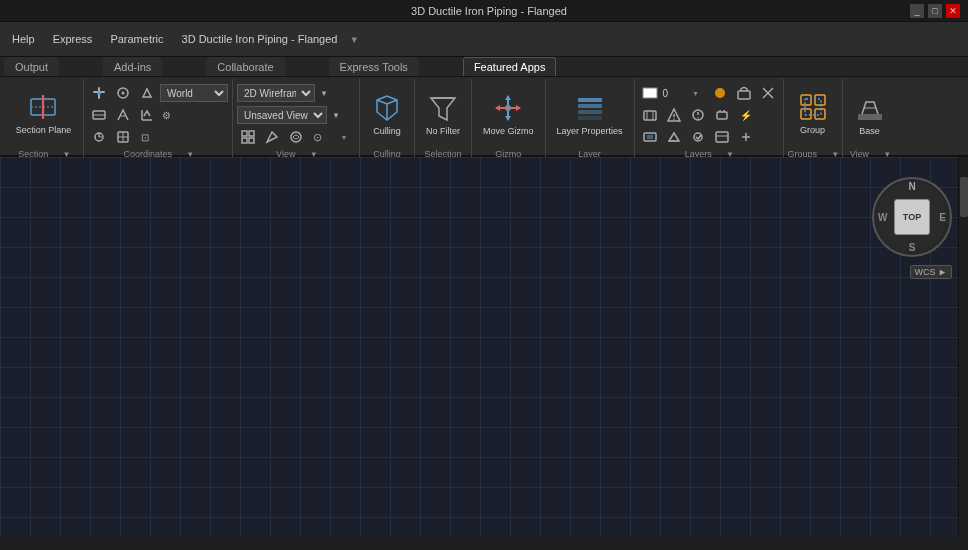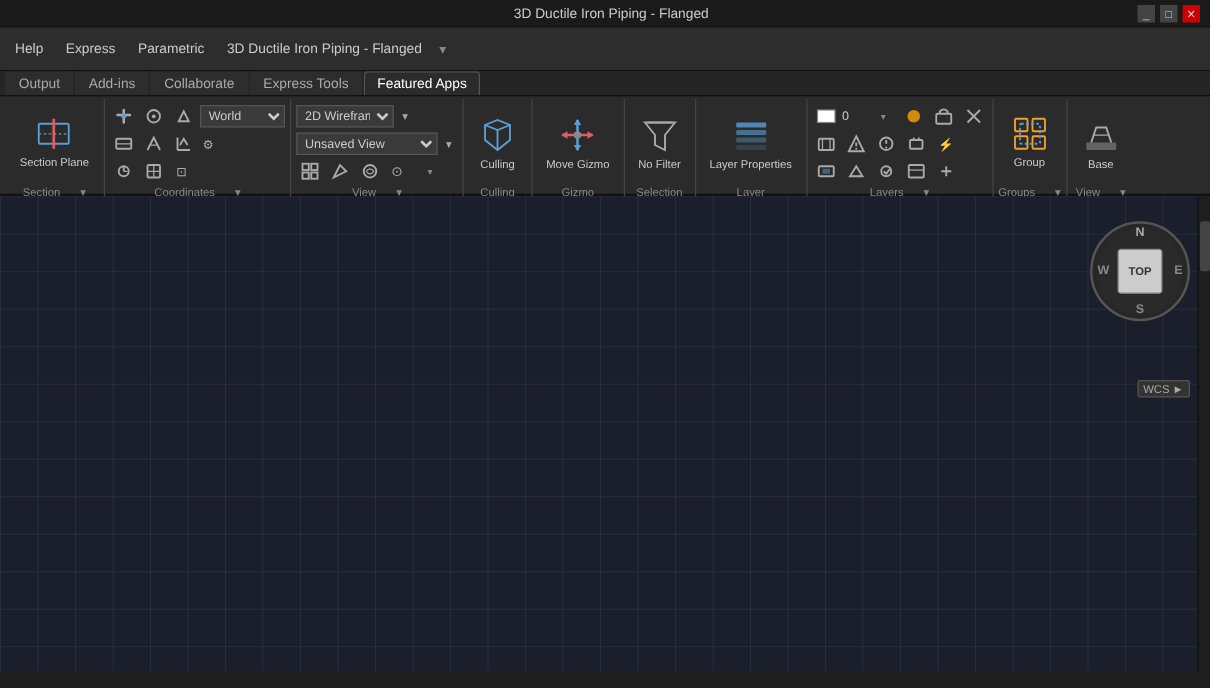--- a/index.html
+++ b/index.html
@@ -75,20 +75,21 @@
       display: flex;
       flex-direction: column;
     }
     .ribbon-tabs {
       height: 22px;
       background: #252525;
       display: flex;
       align-items: flex-end;
       padding: 0 4px;
       border-bottom: 1px solid #111;
+      gap: 43px;
     }
     .ribbon-tab {
       padding: 3px 10px;
       font-size: 11px;
       color: #aaa;
       cursor: pointer;
       border-top-left-radius: 3px;
       border-top-right-radius: 3px;
       background: #2d2d2d;
       margin-right: 1px;
@@ -280,21 +281,20 @@
       top: 108px;
       background: #333;
       border: 1px solid #555;
       border-radius: 2px;
       padding: 1px 4px;
       font-size: 9px;
       color: #aaa;
       display: flex;
       align-items: center;
       gap: 3px;
-      margin-top: 39px;
     }
 
     
     .scrollbar-right {
       position: absolute;
       right: 0;
       top: 0;
       width: 10px;
       height: 100%;
       background: #1e1e1e;
@@ -462,21 +462,21 @@
 
     <div class="ribbon-group view-group">
       <div class="flex-col" style="flex:1; justify-content:flex-start; padding-top:2px; gap:2px;">
         <div class="flex-row">
           <select class="ribbon-select" style="width:78px">
             <option>2D Wireframe</option>
           </select>
           <div class="ribbon-btn-small" style="width:14px; font-size:9px; color:#aaa;">▾</div>
         </div>
         <div class="flex-row">
-          <select class="ribbon-select" style="width:113px">
+          <select class="ribbon-select" style="width:90px">
             <option>Unsaved View</option>
           </select>
           <div class="ribbon-btn-small" style="width:14px; font-size:9px; color:#aaa;">▾</div>
         </div>
         <div class="flex-row">
           <div class="ribbon-btn-small">
             <svg width="16" height="16" viewBox="0 0 16 16">
                 <rect x="2" y="2" width="5" height="5" fill="none" stroke="#aaa" stroke-width="1.5"></rect>
                 <rect x="9" y="2" width="5" height="5" fill="none" stroke="#aaa" stroke-width="1.5"></rect>
                 <rect x="2" y="9" width="5" height="5" fill="none" stroke="#aaa" stroke-width="1.5"></rect>
@@ -516,20 +516,37 @@
               <path d="M6 8 L16 4 L26 8 L26 20 L16 28 L6 20 Z" fill="none" stroke="#5a9fd4" stroke-width="1.5"></path>
               <path d="M6 8 L16 12 L26 8" fill="none" stroke="#5a9fd4" stroke-width="1.5"></path>
               <line x1="16" y1="12" x2="16" y2="28" stroke="#5a9fd4" stroke-width="1.5"></line>
             </svg>
           </div>
           <span style="font-size:9px; color:#ccc;">Culling</span>
         </div>
       </div>
       <div class="ribbon-label-row">
         <span>Culling</span>
+      </div>
+    </div>
+
+    <div class="ribbon-group nofilter-group">
+      <div class="flex-col" style="align-items:center; flex:1; justify-content:center;">
+        <div class="ribbon-btn-large">
+          <div class="btn-icon-large">
+            <svg viewBox="0 0 32 32" xmlns="http://www.w3.org/2000/svg">
+              <path d="M4 6 L12 16 L12 24 L20 28 L20 16 L28 6 Z" fill="none" stroke="#aaa" stroke-width="1.5"></path>
+              <line x1="6" y1="6" x2="26" y2="6" stroke="#aaa" stroke-width="1.5"></line>
+            </svg>
+          </div>
+          <span style="font-size:9px; color:#ccc; text-align:center; line-height:1.2;">No Filter</span>
+        </div>
+      </div>
+      <div class="ribbon-label-row">
+        <span>Selection</span>
       </div>
     </div>
 
     <div class="ribbon-group movegizmo-group">
       <div class="flex-col" style="align-items:center; flex:1; justify-content:center;">
         <div class="ribbon-btn-large">
           <div class="btn-icon-large">
             <svg viewBox="0 0 32 32" xmlns="http://www.w3.org/2000/svg">
               <line x1="16" y1="4" x2="16" y2="28" stroke="#5a9fd4" stroke-width="2"></line>
               <line x1="4" y1="16" x2="28" y2="16" stroke="#e06060" stroke-width="2"></line>
@@ -541,37 +558,20 @@
             </svg>
           </div>
           <span style="font-size:9px; color:#ccc; text-align:center; line-height:1.2;">Move Gizmo</span>
         </div>
       </div>
       <div class="ribbon-label-row">
         <span style="font-size:9px; color:#888;">Gizmo</span>
       </div>
     </div>
 
-    <div class="ribbon-group nofilter-group">
-      <div class="flex-col" style="align-items:center; flex:1; justify-content:center;">
-        <div class="ribbon-btn-large">
-          <div class="btn-icon-large">
-            <svg viewBox="0 0 32 32" xmlns="http://www.w3.org/2000/svg">
-              <path d="M4 6 L12 16 L12 24 L20 28 L20 16 L28 6 Z" fill="none" stroke="#aaa" stroke-width="1.5"></path>
-              <line x1="6" y1="6" x2="26" y2="6" stroke="#aaa" stroke-width="1.5"></line>
-            </svg>
-          </div>
-          <span style="font-size:9px; color:#ccc; text-align:center; line-height:1.2;">No Filter</span>
-        </div>
-      </div>
-      <div class="ribbon-label-row">
-        <span>Selection</span>
-      </div>
-    </div>
-
     <div class="ribbon-group layerprops-group">
       <div class="flex-col" style="align-items:center; flex:1; justify-content:center;">
         <div class="ribbon-btn-large">
           <div class="btn-icon-large">
             <svg viewBox="0 0 32 32" xmlns="http://www.w3.org/2000/svg">
               <rect x="4" y="6" width="24" height="4" rx="1" fill="#5a9fd4" opacity="0.8"></rect>
               <rect x="4" y="12" width="24" height="4" rx="1" fill="#5a9fd4" opacity="0.6"></rect>
               <rect x="4" y="18" width="24" height="4" rx="1" fill="#5a9fd4" opacity="0.4"></rect>
               <rect x="4" y="24" width="24" height="4" rx="1" fill="#5a9fd4" opacity="0.2"></rect>
             </svg>

